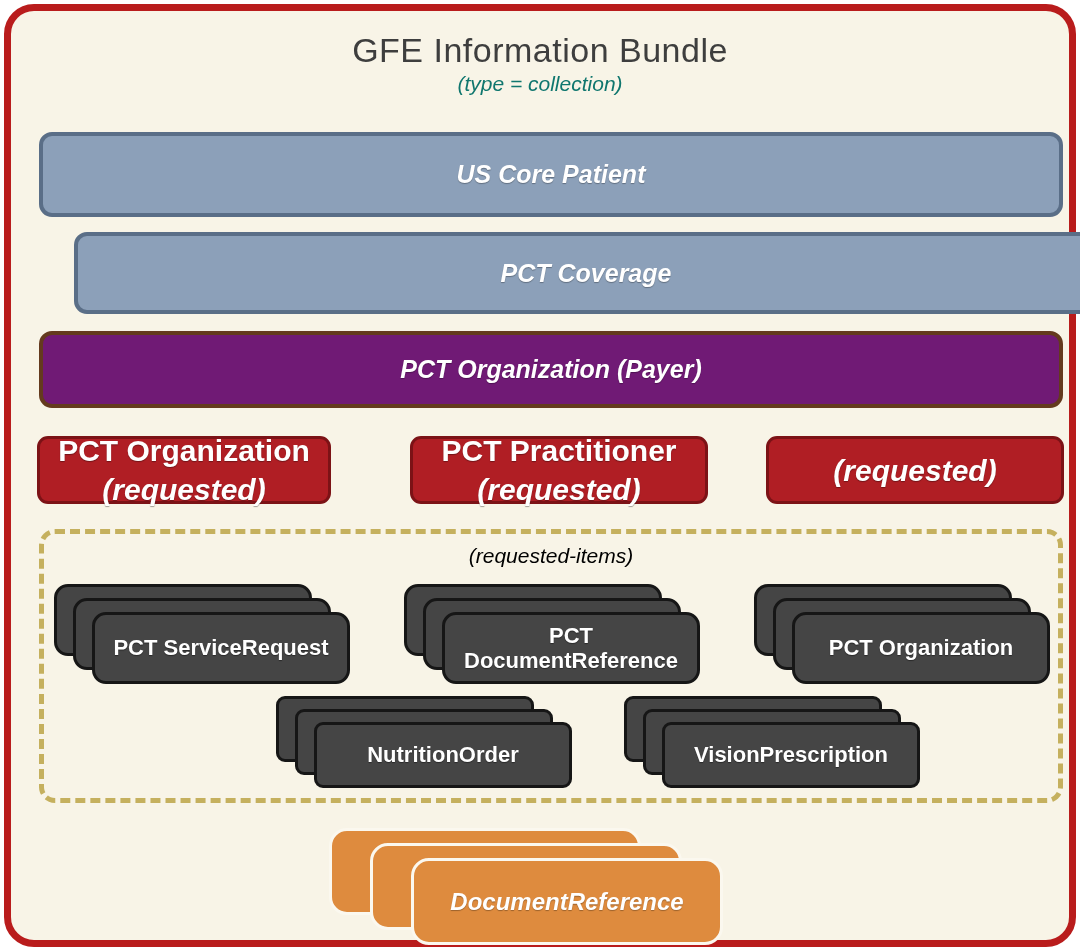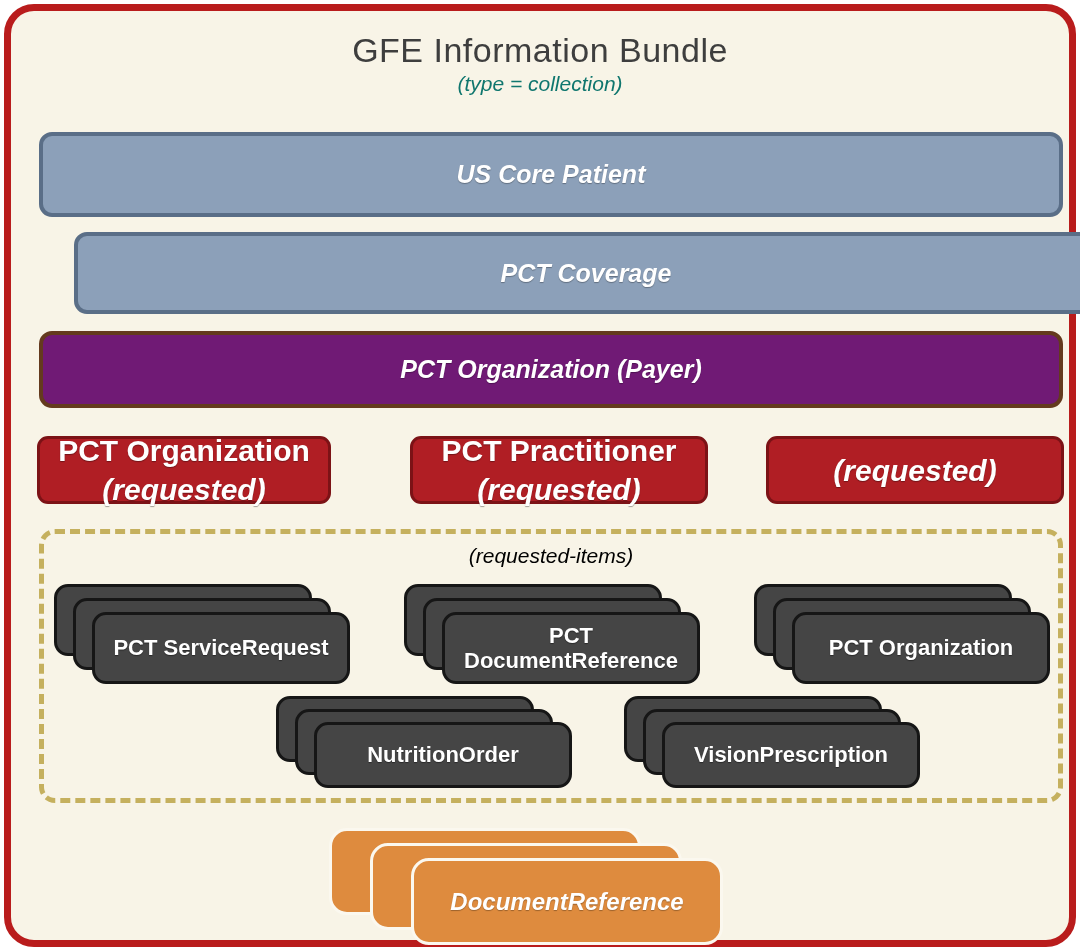--- a/index.html
+++ b/index.html
@@ -56,21 +56,21 @@
     position:absolute;width:258px;height:72px;box-sizing:border-box;
     background:#454545;border:3px solid #161616;border-radius:14px;
   }
   .scard.back{left:0;top:0;}
   .scard.mid{left:19px;top:14px;}
   .scard.front{
     left:38px;top:28px;display:flex;align-items:center;justify-content:center;
     text-align:center;color:#fff;font-size:22px;font-weight:bold;line-height:1.15;
     padding:0 4px;text-shadow:0 1px 1px rgba(0,0,0,.4);
   }
-  .stack.short .scard{height:66px;}
+  .stack.short .scard{height:66px;border-radius:9px;}
   .stack.short .scard.mid{top:13px;}
   .stack.short .scard.front{top:26px;}
   #stack-servicerequest{left:43px;top:573px;}
   #stack-medicationrequest{left:393px;top:573px;}
   #stack-devicerequest{left:743px;top:573px;}
   #stack-nutritionorder{left:265px;top:685px;}
   #stack-visionprescription{left:613px;top:685px;}
   #stack-documentreference{left:318px;top:817px;}
   .ocard{
     position:absolute;width:312px;height:87px;box-sizing:border-box;

